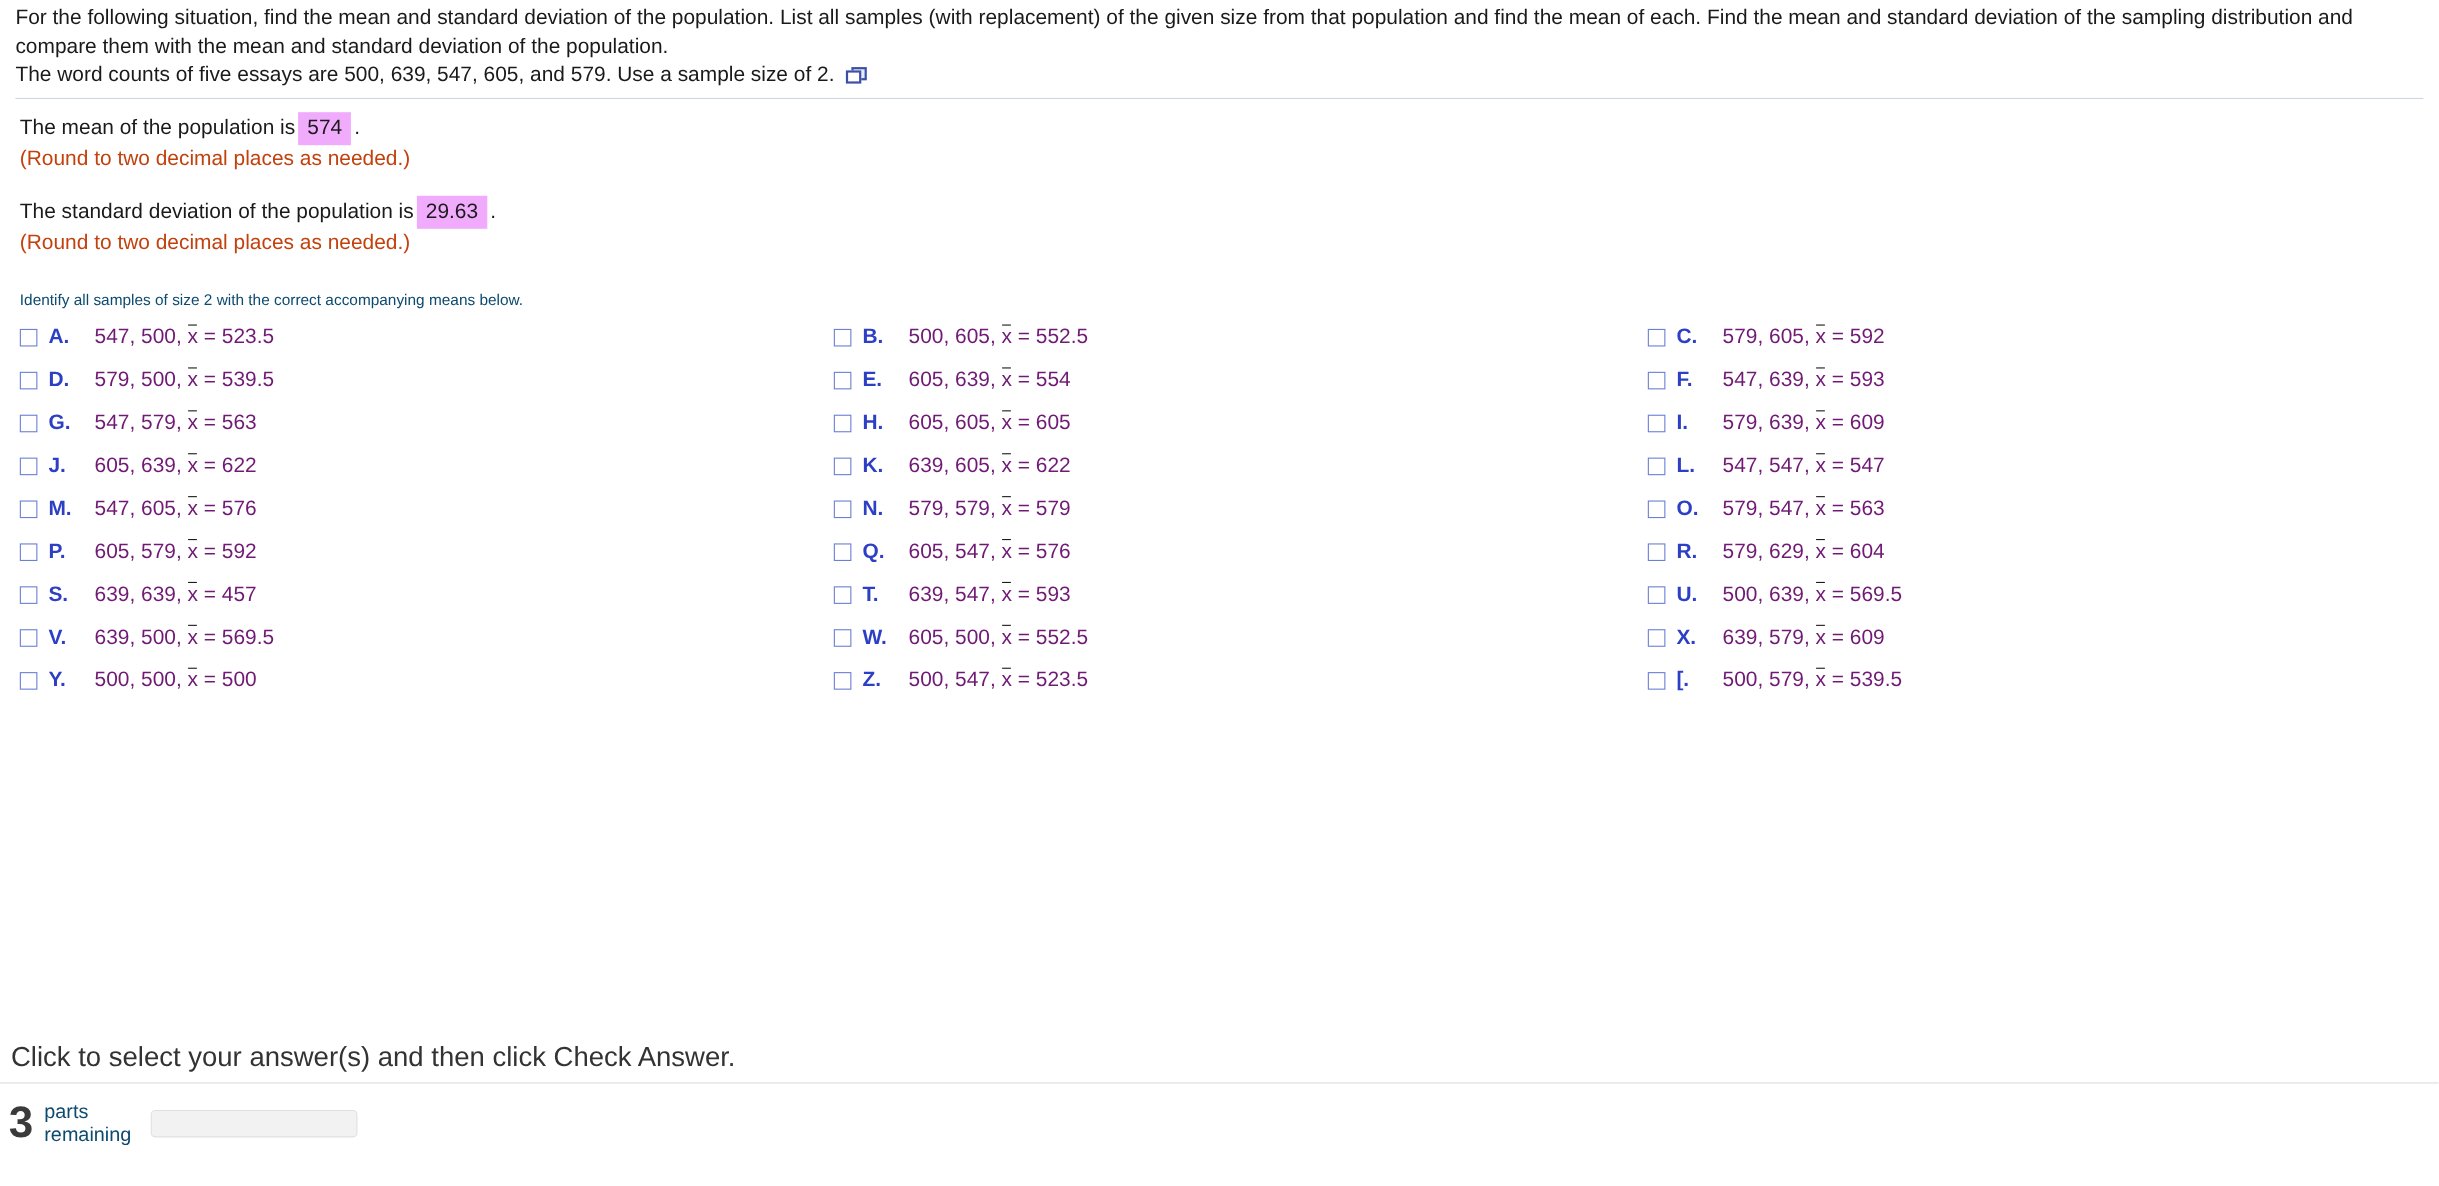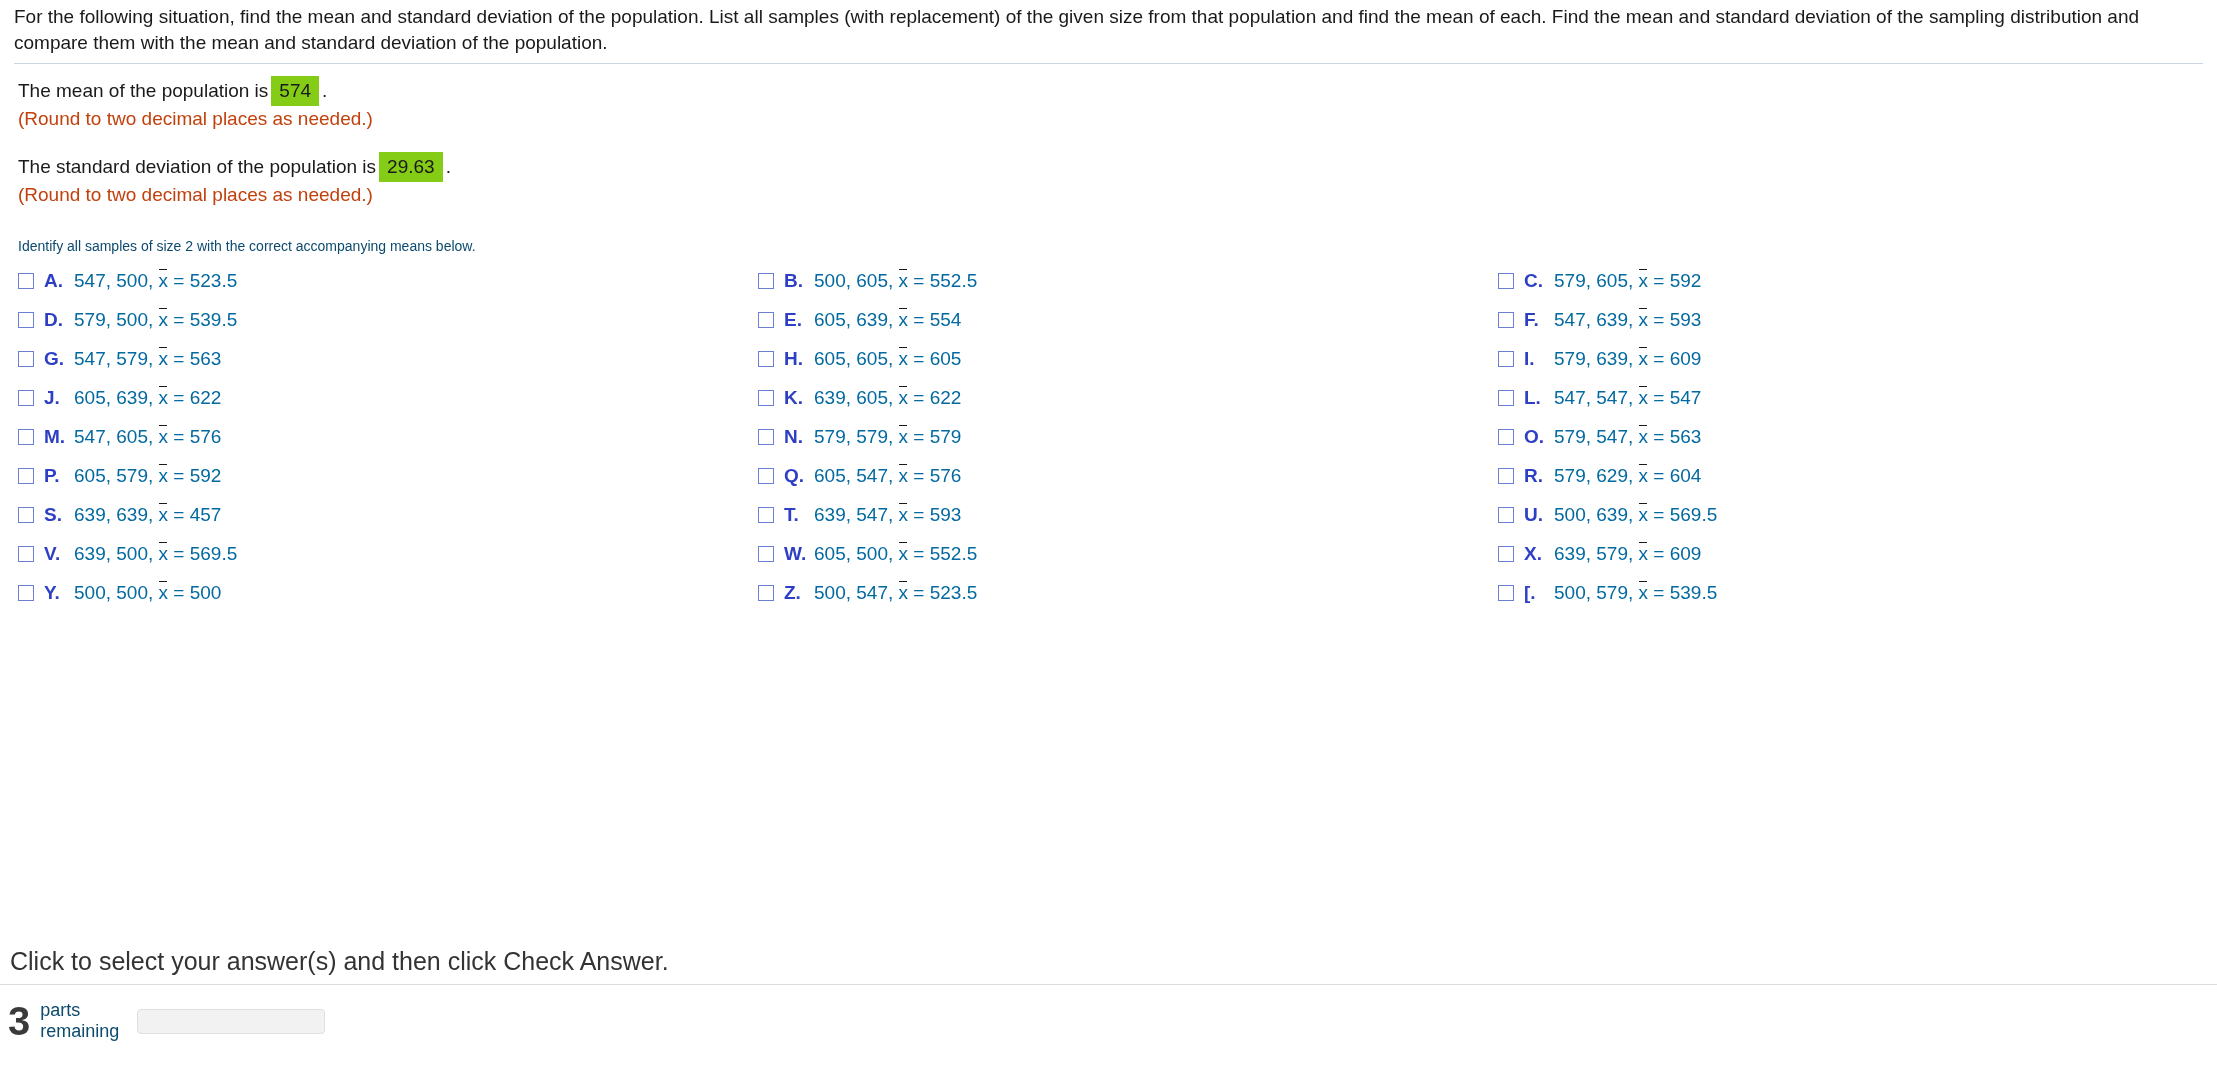--- a/index.html
+++ b/index.html
@@ -56,21 +56,21 @@
   
   #answers-region {
     padding: 12px 14px 0 18px;
     font-size: 19px;
     line-height: 27px;
   }
   .answer-block { margin-bottom: 20px; }
   .answer-line { white-space: nowrap; }
   .ansbox {
     display: inline-block;
-    background: #84cc16;
+    background: #f0abfc;
     padding: 1px 8px 2px 8px;
     margin: 0 3px;
     color: #1a1a1a;
     min-width: 38px;
     text-align: center;
   }
   .round-note {
     color: #c2410c;
     font-size: 19px;
     line-height: 26px;
@@ -115,21 +115,22 @@
   }
   .opt-letter {
     color: #2d3fc4;
     font-weight: bold;
     margin-left: 10px;
     min-width: 30px;
     flex: 0 0 auto;
     line-height: 25px;
   }
   .opt-text {
-    color: #0369a1;
+    margin-left: 12px;
+    color: #701a75;
     line-height: 25px;
     white-space: nowrap;
   }
   .xbar {
     display: inline-block;
     position: relative;
     padding-top: 0;
   }
   .xbar::before {
     content: "";
@@ -191,20 +192,23 @@
     height: 100%;
     background: #3f8dc7;
     border-radius: 3px 0 0 3px;
   }
 </style>
 </head>
 <body>
 
 <div id="question-stem">
   <div class="stem-line">For the following situation, find the mean and standard deviation of the population. List all samples (with replacement) of the given size from that population and find the mean of each. Find the mean and standard deviation of the sampling distribution and compare them with the mean and standard deviation of the population.</div>
+  <div class="stem-line">
+    <span>The word counts of five essays are 500, 639, 547, 605, and 579. Use a sample size of 2.</span><span class="popup-icon"><span class="back"></span><span class="front"></span></span>
+  </div>
 </div>
 <div class="stem-divider"></div>
 
 <div id="answers-region">
 
   <div class="answer-block">
     <div class="answer-line">
       <span>The mean of the population is</span><span class="ansbox">574</span><span>.</span>
     </div>
     <div class="round-note">(Round to two decimal places as needed.)</div>

